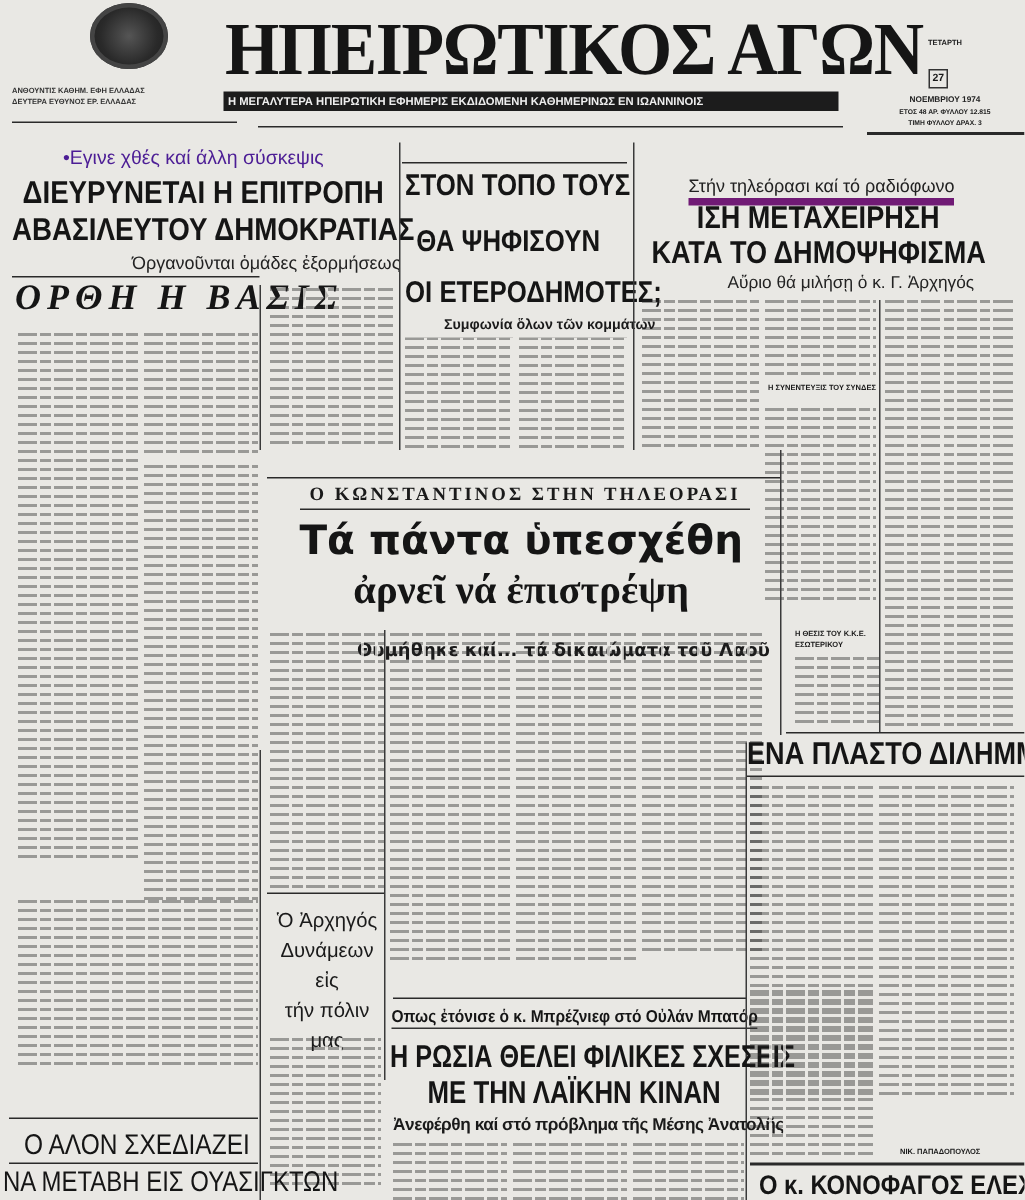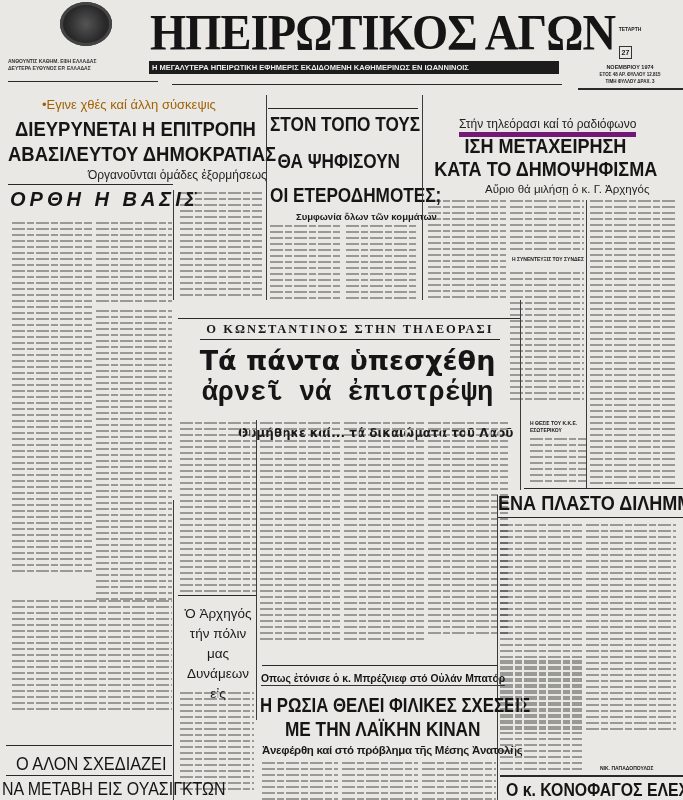--- a/index.html
+++ b/index.html
@@ -45,26 +45,26 @@
   <div class="abs center" style="left:619px;top:46px;width:11px;height:11px;border:1px solid #333;font-size:7px;line-height:11px;font-weight:bold;">27</div>
   <div class="abs center" style="left:578px;top:64px;width:104px;font-size:5.5px;line-height:7px;font-weight:bold;color:#222;">
     <div>ΝΟΕΜΒΡΙΟΥ 1974</div>
     <div style="font-size:4.5px;">ΕΤΟΣ 48 ΑΡ. ΦΥΛΛΟΥ 12.815</div>
     <div style="font-size:4.5px;">ΤΙΜΗ ΦΥΛΛΟΥ ΔΡΑΧ. 3</div>
   </div>
   <div class="rule" style="left:578px;top:88px;width:105px;height:2px;"></div>
 </div>
 
 <div>
-  <div class="abs" style="left:42px;top:97px;font-size:13px;color:#a16207;white-space:nowrap;">•Εγινε χθές καί άλλη σύσκεψις</div>
+  <div class="abs" style="left:42px;top:97px;font-size:13px;color:#4c1d95;white-space:nowrap;">•Εγινε χθές καί άλλη σύσκεψις</div>
   <div class="abs hl cond center" style="left:15px;top:118px;width:255px;font-size:21px;line-height:22px;transform:scaleX(0.88);">ΔΙΕΥΡΥΝΕΤΑΙ Η ΕΠΙΤΡΟΠΗ</div>
   <div class="abs hl cond center" style="left:8px;top:143px;width:268px;font-size:21px;line-height:22px;transform:scaleX(0.88);">ΑΒΑΣΙΛΕΥΤΟΥ ΔΗΜΟΚΡΑΤΙΑΣ</div>
   <div class="abs" style="left:88px;top:168px;font-size:12px;color:#222;white-space:nowrap;">Όργανοῦνται ὁμάδες ἐξορμήσεως</div>
   <div class="rule" style="left:8px;top:184px;width:165px;height:1px;"></div>
-  <div class="abs hl ital" style="left:10px;top:188px;font-size:20px;line-height:22px;letter-spacing:4px;font-family:Liberation Sans, sans-serif;">ΟΡΘΗ Η ΒΑΣΙΣ</div>
+  <div class="abs hl ital" style="left:10px;top:188px;font-size:24px;line-height:22px;letter-spacing:4px;font-family:Liberation Serif, serif;">ΟΡΘΗ Η ΒΑΣΙΣ</div>
   <div class="vrule" style="left:173px;top:190px;height:110px;"></div>
   <div class="text-block" style="left:12px;top:222px;width:80px;height:350px;"></div>
   <div class="text-block" style="left:96px;top:222px;width:76px;height:80px;"></div>
   <div class="text-block" style="left:180px;top:192px;width:82px;height:108px;"></div>
 </div>
 
 <div>
   <div class="vrule" style="left:266px;top:95px;height:205px;"></div>
   <div class="rule" style="left:268px;top:108px;width:150px;height:1px;"></div>
   <div class="abs hl cond center" style="left:270px;top:113px;width:160px;font-size:20px;line-height:22px;transform:scaleX(0.86);">ΣΤΟΝ ΤΟΠΟ ΤΟΥΣ</div>
@@ -89,38 +89,38 @@
   <div class="abs" style="left:530px;top:420px;width:54px;font-size:5px;font-weight:bold;line-height:7px;">Η ΘΕΣΙΣ ΤΟΥ Κ.Κ.Ε. ΕΣΩΤΕΡΙΚΟΥ</div>
   <div class="text-block" style="left:530px;top:438px;width:56px;height:46px;"></div>
   <div class="vrule" style="left:586px;top:200px;height:288px;"></div>
 </div>
 
 <div>
   <div class="rule" style="left:178px;top:318px;width:342px;height:1px;"></div>
   <div class="abs serif center" style="left:200px;top:322px;width:300px;font-size:12.5px;font-weight:bold;letter-spacing:2px;white-space:nowrap;">Ο ΚΩΝΣΤΑΝΤΙΝΟΣ ΣΤΗΝ ΤΗΛΕΟΡΑΣΙ</div>
   <div class="rule" style="left:200px;top:339px;width:300px;height:1px;"></div>
   <div class="abs hl center" style="left:180px;top:346px;width:335px;font-size:27px;line-height:30px;font-family:'DejaVu Sans',sans-serif;">Τά πάντα ὑπεσχέθη</div>
-  <div class="abs hl center" style="left:180px;top:378px;width:335px;font-size:27px;line-height:30px;font-family:Liberation Mono, monospace;">ἀρνεῖ νά ἐπιστρέψη</div>
+  <div class="abs hl center" style="left:180px;top:378px;width:335px;font-size:27px;line-height:30px;font-family:Liberation Serif, serif;">ἀρνεῖ νά ἐπιστρέψη</div>
   <div class="abs" style="left:238px;top:390px;font-size:12px;font-weight:bold;white-space:nowrap;font-family:'DejaVu Sans',sans-serif;margin-top:36px;">Θυμήθηκε καί... τά δικαιώματα τοῦ Λαοῦ</div>
   <div class="vrule" style="left:520px;top:300px;height:190px;"></div>
   <div class="text-block" style="left:180px;top:422px;width:76px;height:170px;"></div>
   <div class="text-block" style="left:260px;top:422px;width:80px;height:220px;"></div>
   <div class="text-block" style="left:344px;top:422px;width:80px;height:220px;"></div>
   <div class="text-block" style="left:428px;top:422px;width:80px;height:215px;"></div>
   <div class="text-block" style="left:96px;top:310px;width:76px;height:290px;"></div>
   <div class="text-block" style="left:12px;top:600px;width:160px;height:112px;"></div>
 </div>
 
 <div>
   <div class="rule" style="left:178px;top:595px;width:78px;height:1px;"></div>
   <div class="vrule" style="left:256px;top:420px;height:300px;"></div>
   <div class="abs center" style="left:178px;top:604px;width:80px;font-size:13.5px;line-height:20px;color:#1a1a1a;">
     <div>Ὁ Ἀρχηγός</div>
+    <div>Δυνάμεων εἰς</div>
     <div>τήν πόλιν μας</div>
-    <div>Δυνάμεων εἰς</div>
   </div>
   <div class="text-block" style="left:180px;top:692px;width:74px;height:100px;"></div>
 </div>
 
 <div>
   <div class="rule" style="left:524px;top:488px;width:159px;height:1px;"></div>
   <div class="abs hl cond" style="left:498px;top:492px;font-size:21px;line-height:22px;transform:scaleX(0.86);">ΕΝΑ ΠΛΑΣΤΟ ΔΙΛΗΜΜΑ</div>
   <div class="rule" style="left:498px;top:517px;width:185px;height:1px;"></div>
   <div class="text-block" style="left:500px;top:524px;width:82px;height:208px;"></div>
   <div class="text-block" style="left:586px;top:524px;width:90px;height:208px;"></div>

